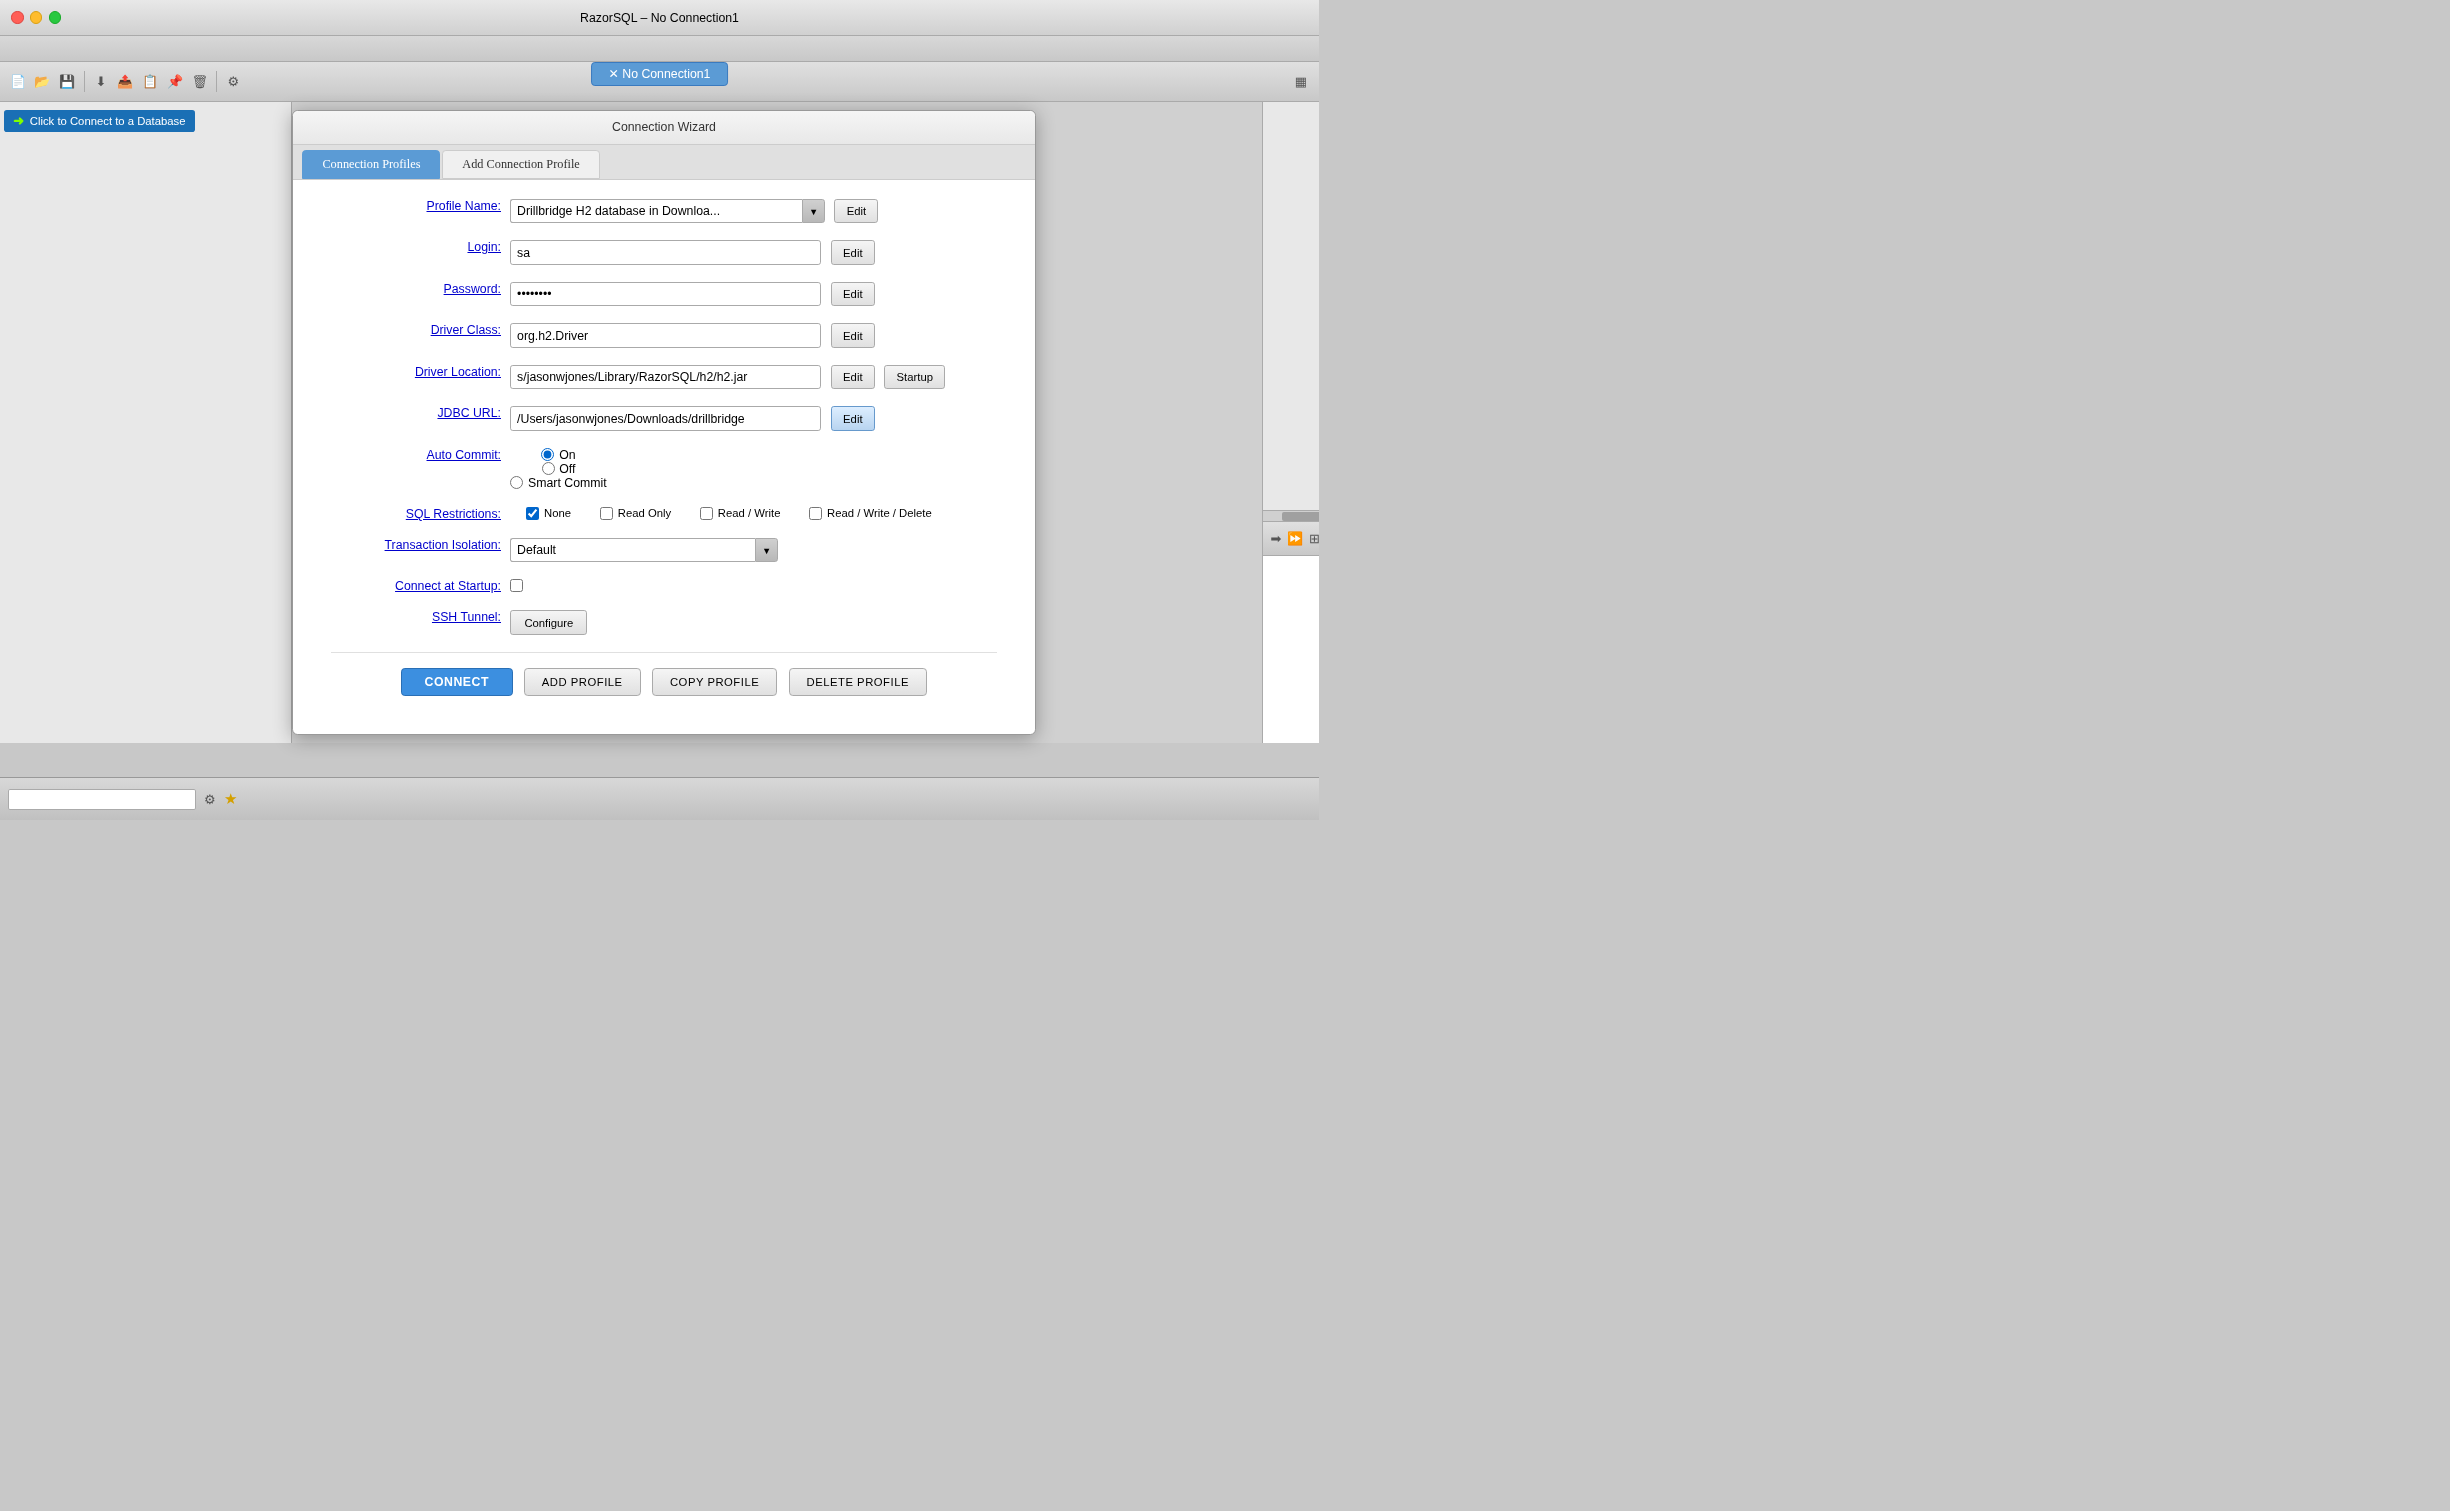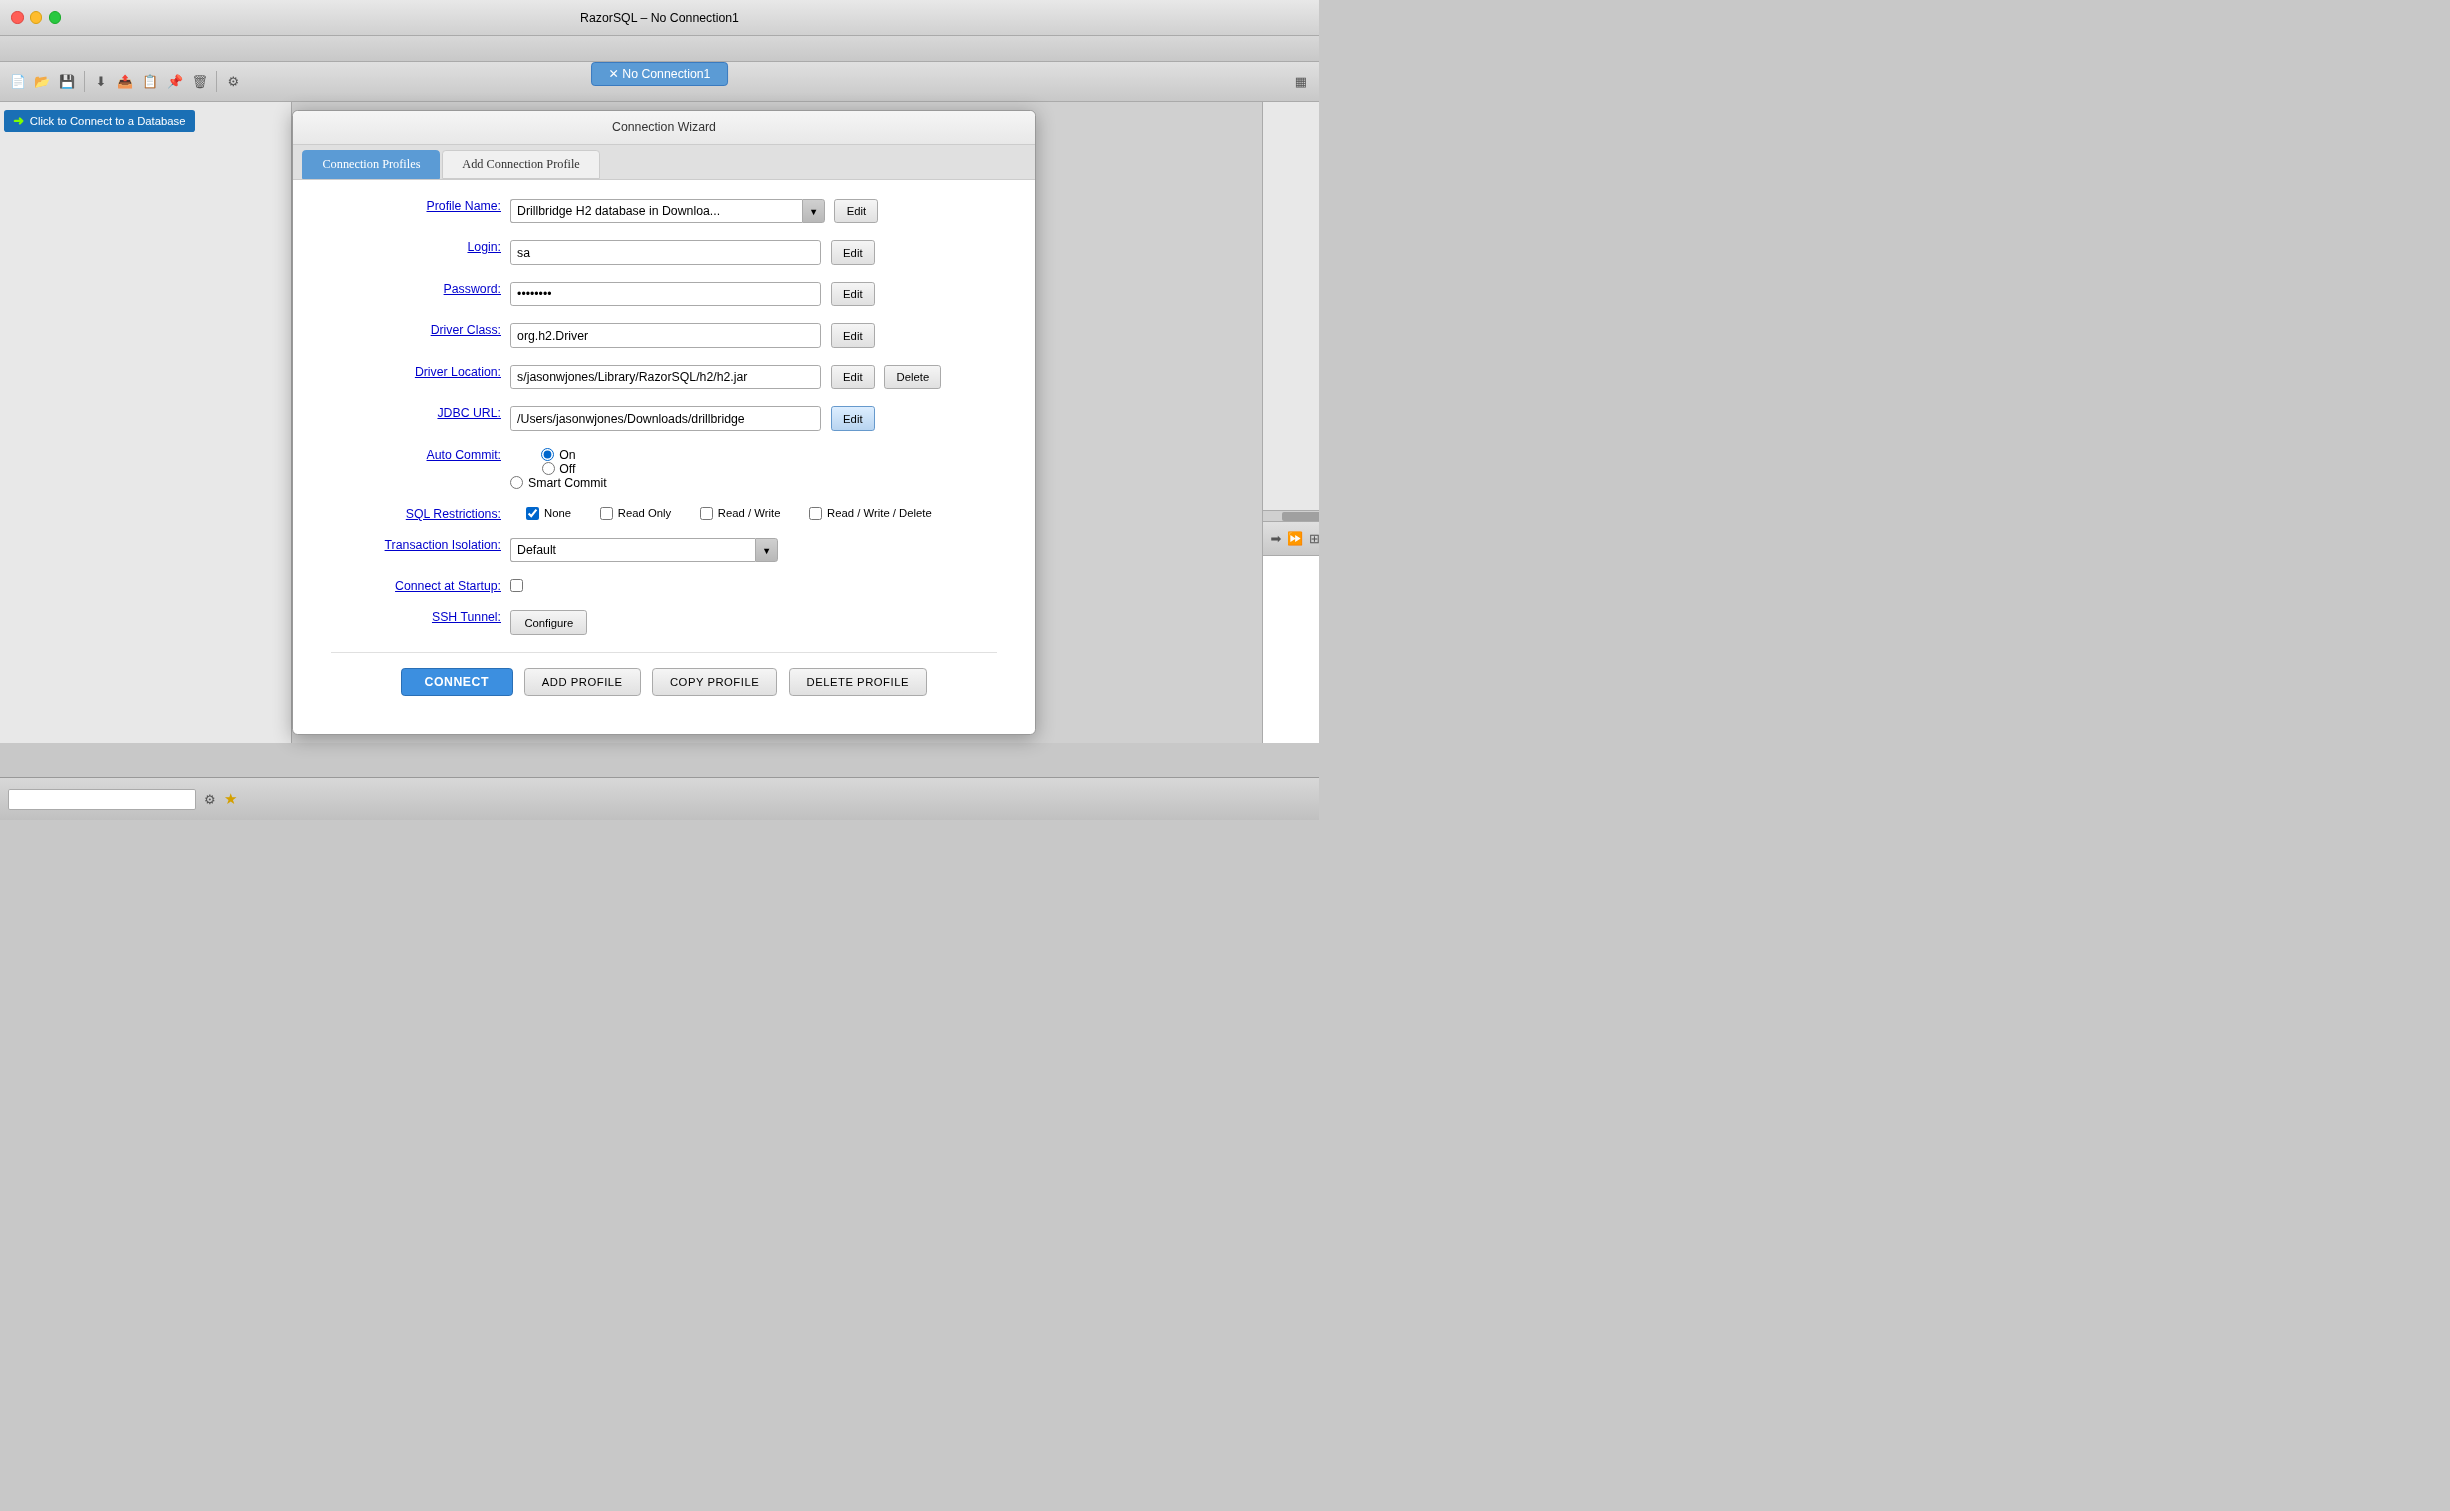--- a/index.html
+++ b/index.html
@@ -454,21 +454,21 @@
         <div class="form-row">
           <span class="form-label">Driver Class:</span>
           <input type="text" class="form-input form-input-wide" style="width: 311px;" value="org.h2.Driver">
           <button class="edit-btn">Edit</button>
         </div>
 
         <div class="form-row">
           <span class="form-label">Driver Location:</span>
           <input type="text" class="form-input form-input-wide" style="width: 311px;" value="s/jasonwjones/Library/RazorSQL/h2/h2.jar">
           <button class="edit-btn">Edit</button>
-          <button class="browse-btn">Delete</button>
+          <button class="browse-btn">Startup</button>
         </div>
 
         <div class="form-row">
           <span class="form-label">JDBC URL:</span>
           <input type="text" class="form-input form-input-wide" style="width: 311px;" value="/Users/jasonwjones/Downloads/drillbridge">
           <button class="edit-btn" style="background: linear-gradient(to bottom, #ddeeff, #b8d4f0); border-color: #6699cc;">Edit</button>
         </div>
 
         <div class="form-row">
           <span class="form-label">Auto Commit:</span>

